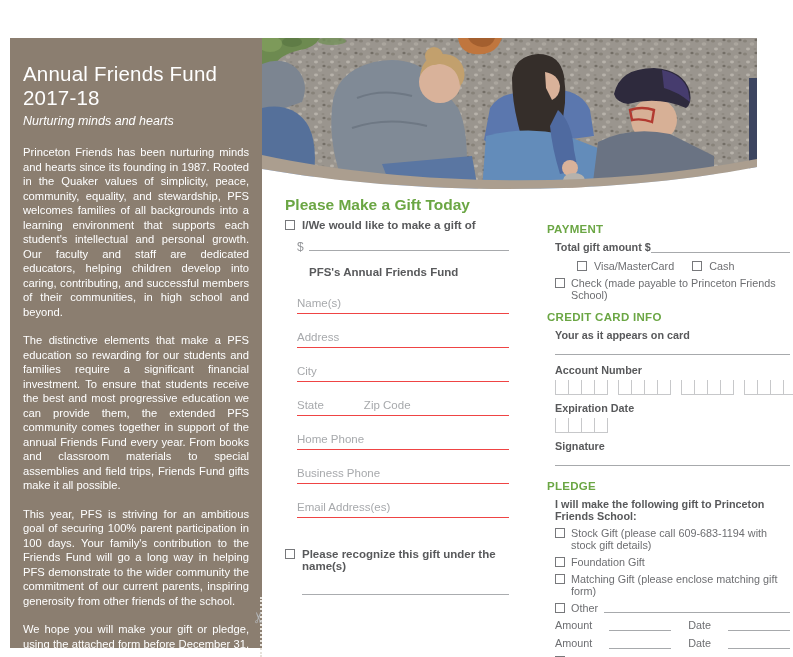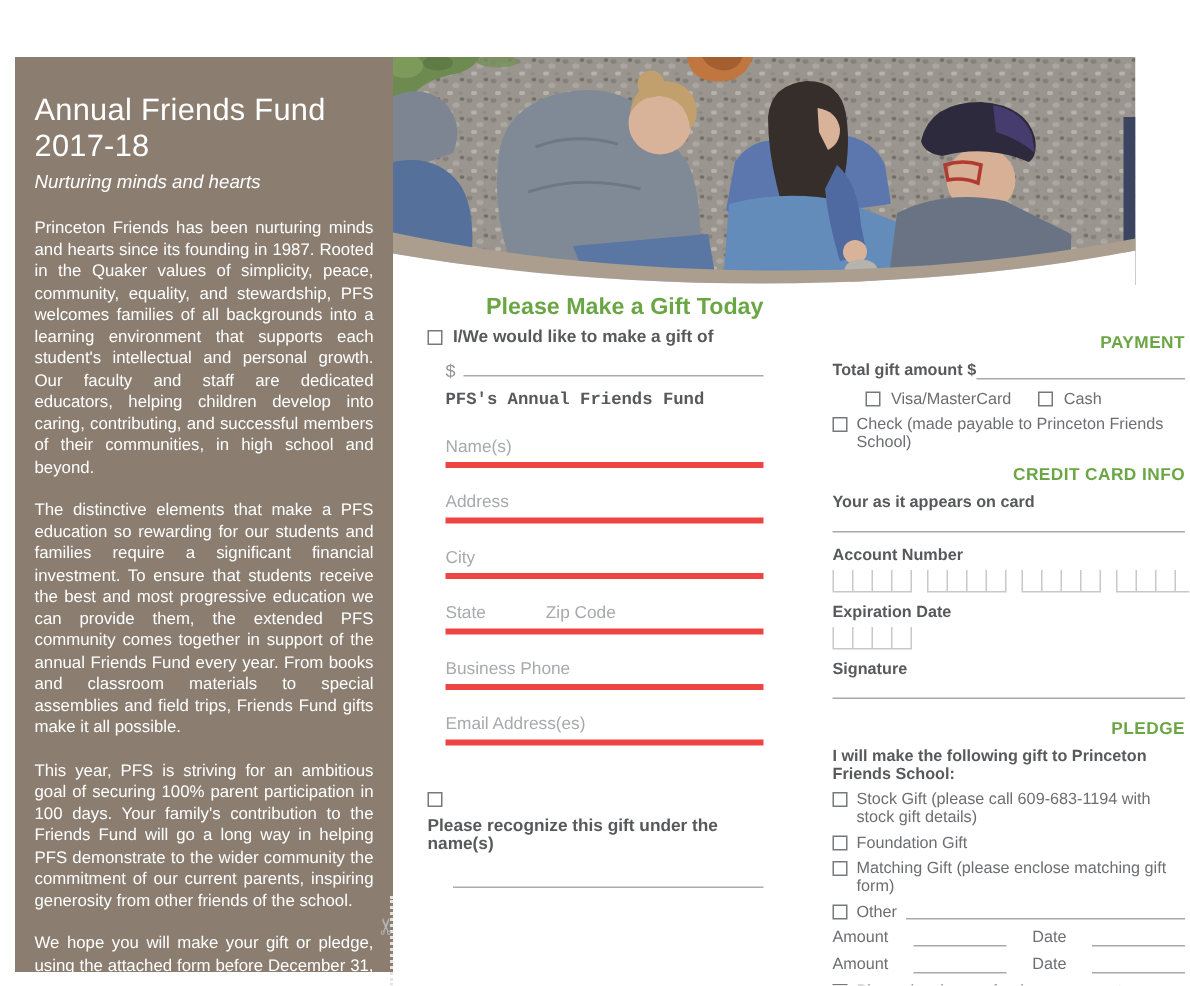--- a/index.html
+++ b/index.html
@@ -17,39 +17,39 @@
   .photo-wrap{position:absolute;left:262px;top:38px;width:495px;height:152px;}
   .photo-wrap svg{display:block;}
 
   
   .cutline{position:absolute;left:260px;top:597px;height:60px;width:0;
            border-left:2px dotted #e6e2db;}
   .scissors{position:absolute;left:252px;top:610px;color:#b4b6b8;font-size:15px;
             transform:rotate(-90deg);line-height:1;}
 
   
-  .green{color:#6ba644;text-align:right;}
+  .green{color:#6ba644;}
   .cbrow{display:flex;align-items:flex-start;gap:7px;}
   .cb{width:10px;height:10px;border:1px solid #77787b;background:#fff;flex:0 0 auto;margin-top:1px;box-sizing:border-box;}
   .uline{flex:1;border-bottom:1px solid #a7a9ac;height:10px;}
   .fline{border-bottom:1px solid #a7a9ac;height:13px;}
 
   
   .gift-col{position:absolute;left:285px;top:196px;width:224px;color:#58595b;}
   .gift-title{font-size:15.5px;font-weight:700;margin:0 0 5px 0;}
   .gift-sub{font-size:11.8px;color:#808285;margin:0 0 29px 0;}
   .gift-cb-label{font-weight:700;font-size:11.5px;}
   .amount-row{display:flex;gap:5px;margin:9px 0 6px 0;padding-left:12px;color:#939598;font-size:12px;}
-  .fund-name{padding-left:12px;font-weight:700;font-size:11.5px;margin:0;font-family:Liberation Mono, monospace;}
-  .field{margin:17px 0 0 12px;border-bottom:4px solid #ef4444;color:#a7a9ac;
+  .fund-name{padding-left:12px;font-weight:700;font-size:11.5px;margin:12px;}
+  .field{margin:17px 0 0 12px;border-bottom:1px solid #ef4444;color:#a7a9ac;
          font-size:11.5px;padding-bottom:4px;}
   .field.first{margin-top:19px;}
   .statezip{display:flex;}
   .statezip .zip{margin-left:40px;}
-  .recognize{margin-top:30px;flex-direction:column;}
+  .recognize{margin-top:30px;}
   .recognize .gift-cb-label{font-size:11.5px;}
   .blankline{margin:21px 0 0 17px;border-bottom:1px solid #aaacaf;height:1px;}
 
   
   .pay-col{position:absolute;left:547px;top:193px;width:243px;color:#58595b;margin-top:30px;}
   .sec-head{font-size:11.5px;font-weight:700;letter-spacing:.3px;margin:0 0 6px 0;}
   .sec-body{padding-left:8px;}
   .boldlab{font-weight:700;font-size:10.8px;}
   .optlab{font-size:10.8px;color:#6d6e71;}
   .row{display:flex;align-items:flex-start;gap:6px;margin-bottom:5px;}
@@ -149,20 +149,21 @@
     </div>
     <div class="fund-name">PFS's Annual Friends Fund</div>
 
     <div class="field first"><span>Name(s)</span></div>
     <div class="field"><span>Address</span></div>
     <div class="field"><span>City</span></div>
     <div class="field statezip">
       <span>State</span>
       <span class="zip">Zip Code</span>
     </div>
+    <div class="field"><span>Home Phone</span></div>
     <div class="field"><span>Business Phone</span></div>
     <div class="field"><span>Email Address(es)</span></div>
 
     <div class="cbrow recognize">
       <span class="cb"></span>
       <span class="gift-cb-label">Please recognize this gift under the name(s)</span>
     </div>
     <div class="blankline"></div>
 
   </section>

